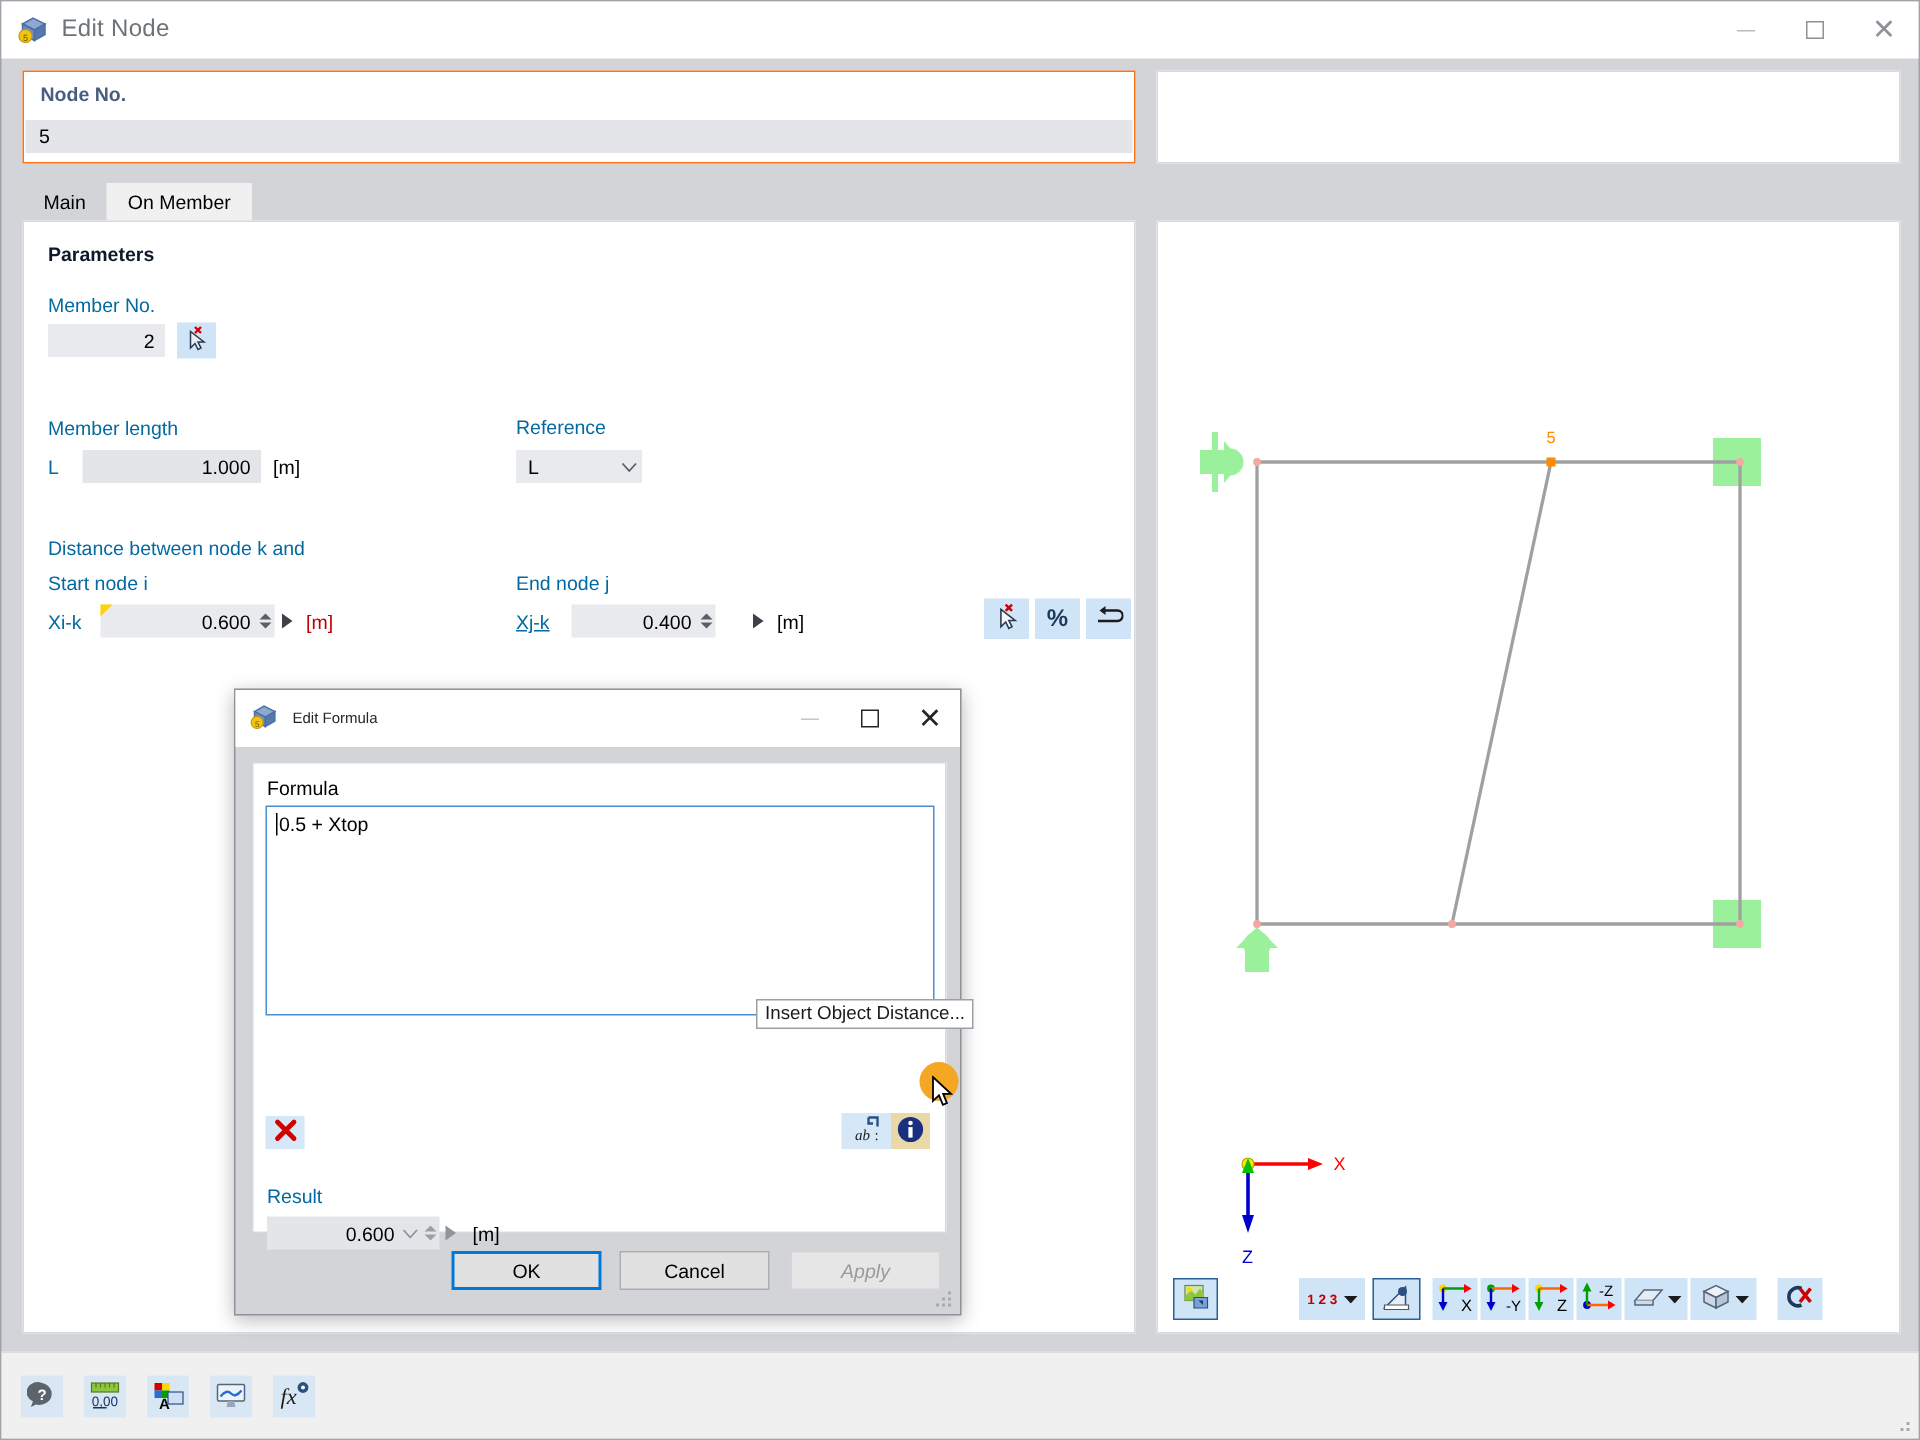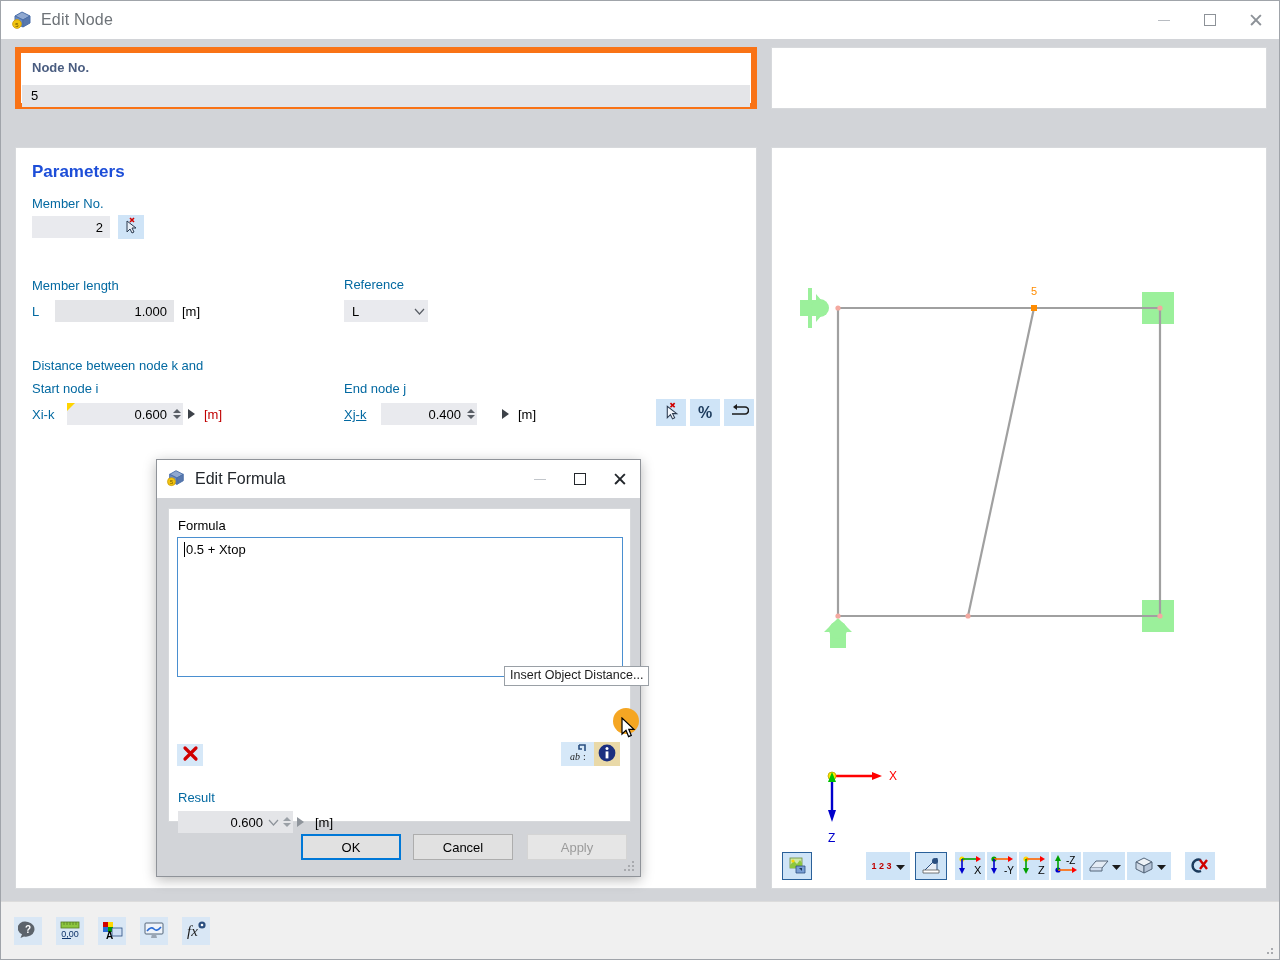--- a/index.html
+++ b/index.html
@@ -42,21 +42,21 @@
     width: 46px; height: 38px; display: flex; align-items: center; justify-content: center;
     color: #9aa0a6;
   }
   .wc .bar { width: 12px; height: 1px; background: #b8bcc2; display:block; }
   .wc .sq { width: 12px; height: 12px; border: 1.4px solid #8d9298; display:block; }
   .wc .x { font-size: 19px; line-height: 1; color: #8d9298; font-weight: 300; }
 
   
   .node-panel {
     position: absolute; left: 14px; top: 46px; width: 742px; height: 62px;
-    background: #fff; border: 6px solid #f97316;
+    background: #fff; border: 1px solid #f97316;
   }
   .node-panel .hdr {
     font-weight: bold; color: #4a5d80; font-size: 13px;
     padding: 7px 0 0 11px;
   }
   .node-val {
     position: absolute; left: 1px; top: 32px; right: 1px; height: 22px;
     background: #e4e5e8; color: #000; font-size: 13px;
     padding: 3px 0 0 9px;
   }
@@ -73,21 +73,21 @@
     border: none;
   }
   .tab.active { background: #f0f0f0; }
 
   
   .content {
     position: absolute; left: 14px; top: 146px; width: 742px; height: 742px;
     background: #fff; border: 1px solid #d7d9dc;
   }
   .section-hdr {
-    font-weight: bold; color: #1d4ed8; font-size: 17px;
+    font-weight: bold; color: #0f172a; font-size: 13px;
     position: absolute; left: 16px; top: 14px;
   }
   .lbl { position: absolute; font-size: 13px; color: #0369a1; white-space: nowrap; }
 
   .field {
     position: absolute; background: #e9eaee; border: none;
     font-size: 13px; color: #000; height: 22px;
     display: flex; align-items: center;
   }
   .field.grey { background: #e4e5e8; }
@@ -169,21 +169,21 @@
   
   .modal {
     position: absolute; left: 155px; top: 458px; width: 485px; height: 418px;
     background: #d2d4d8;
     border: 1px solid #8f9399;
     box-shadow: 0 3px 12px rgba(0,0,0,.28);
   }
   .modal .mtitle {
     height: 38px; background: #fff; display: flex; align-items: center;
   }
-  .modal .mtitle .ttxt { font-size: 16px; color: #22262b; }
+  .modal .mtitle .ttxt { font-size: 10px; color: #22262b; }
   .modal .mwc { position: absolute; right: 0; top: 0; height: 38px; display:flex; }
   .modal .mwc .wc { width: 40px; }
   .modal .mwc .wc .x { color: #22262b; }
   .modal .mwc .wc .sq { border-color: #22262b; }
 
   .modal .mbody {
     position: absolute; left: 11px; top: 48px; width: 463px; height: 314px;
     background: #fff; border: 1px solid #d7d9dc;
   }
   .formula-lbl { position: absolute; left: 9px; top: 9px; font-size: 13px; }
@@ -202,21 +202,21 @@
     font-size: 12.5px; color: #1b1b1b;
     padding: 1px 5px 0 5px; white-space: nowrap;
     z-index: 5;
   }
   .modal-footer-btn {
     position: absolute; top: 833px; height: 26px; width: 100px;
     background: #e1e1e1; border: 1px solid #adadad;
     display: flex; align-items: center; justify-content: center; font-size: 13px;
   }
   .modal-footer-btn.default { border: 2px solid #0078d7; }
-  .modal-footer-btn.disabled { color: #9b9b9b; border-color: #d4d4d4; background: #e6e6e6; }
+  .modal-footer-btn.disabled { color: #9b9b9b; border-color: #d4d4d4; background: #e6e6e6; font-style: italic; }
 
   .grip { position: absolute; right: 4px; bottom: 3px; width: 12px; height: 12px; }
   .grip span { position: absolute; width: 2px; height: 2px; background: #a8aaae; }
 
   
   .cursor { position: absolute; width: 16px; height: 22px; pointer-events: none; z-index: 20; }
   .click-halo {
     position: absolute; width: 26px; height: 26px; border-radius: 50%;
     background: #f5a623; z-index: 18;
   }
@@ -250,20 +250,24 @@
     </div>
   </div>
 
   <div class="node-panel">
     <div class="hdr">Node No.</div>
     <div class="node-val">5</div>
   </div>
 
   <div class="view-top"></div>
 
+  <div class="tabs">
+    <div class="tab">Main</div>
+    <div class="tab active">On Member</div>
+  </div>
 
   <div class="content">
     <div class="section-hdr">Parameters</div>
 
     <div class="lbl" style="left:16px; top:48px;">Member No.</div>
     <div class="field" style="left:16px; top:68px; width:78px;">
       <span class="val">2</span>
     </div>
     <div class="ibtn" style="left:102px; top:67px; width:26px; height:24px;">
       <span>

